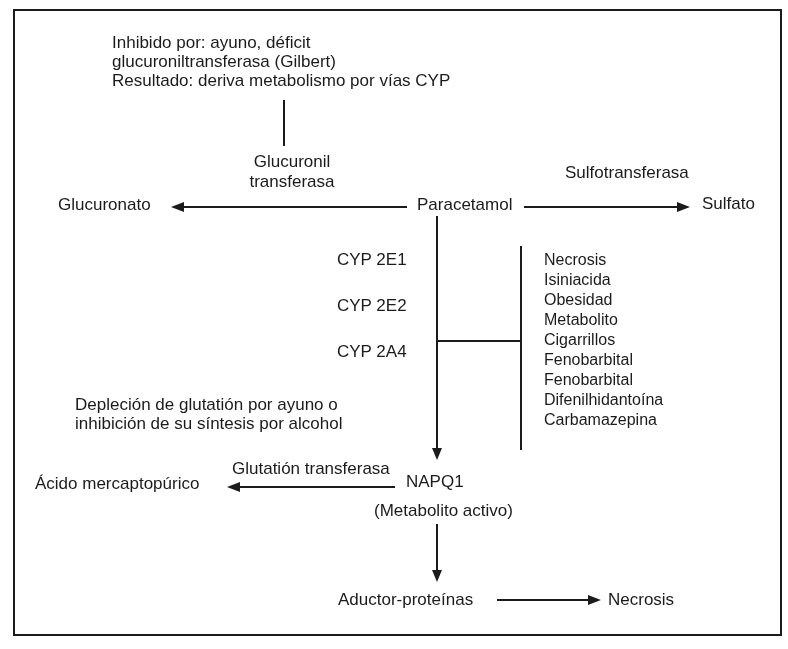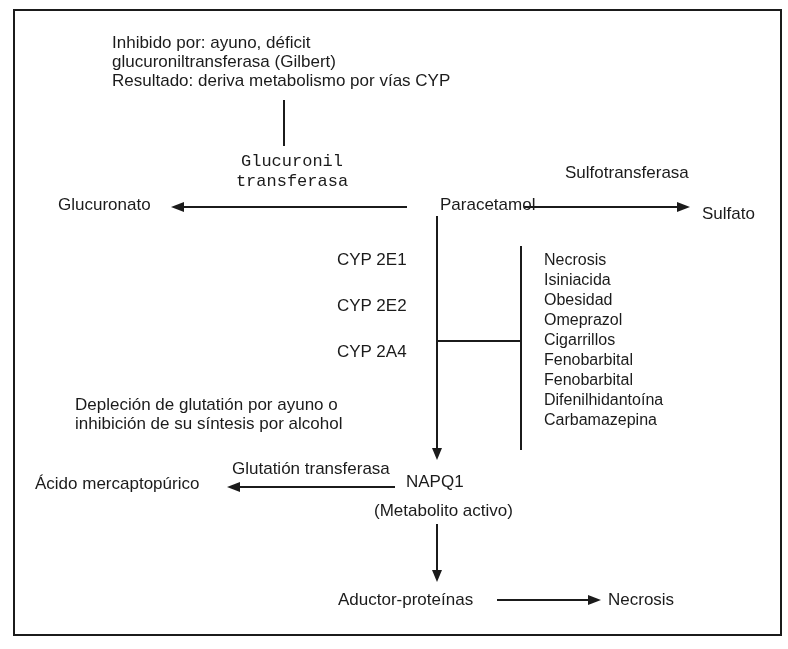--- a/index.html
+++ b/index.html
@@ -39,48 +39,48 @@
 
 <div class="stage">
 
   <div class="abs frame"></div>
 
   <div class="abs multiline note" style="left:112px; top:33px;">Inhibido por: ayuno, déficit
 glucuroniltransferasa (Gilbert)
 Resultado: deriva metabolismo por vías CYP</div>
   <div class="abs vline" style="left:283px; top:100px; height:46px;"></div>
 
-  <div class="abs multiline center" style="left:212px; top:152px; width:160px;font-family:Liberation Mono, monospace;">Glucuronil
+  <div class="abs multiline center" style="left:212px; top:152px; width:160px;">Glucuronil
 transferasa</div>
   <div class="abs" style="left:58px; top:195px;">Glucuronato</div>
   <div class="abs ah ah-left" style="left:171px; top:202px;"></div>
   <div class="abs hline" style="left:183px; top:206px; width:224px;"></div>
 
-  <div class="abs" style="left:440px; top:195px;">Paracetamol</div>
+  <div class="abs" style="left:417px; top:195px;">Paracetamol</div>
 
   <div class="abs" style="left:565px; top:163px;">Sulfotransferasa</div>
   <div class="abs hline" style="left:524px; top:206px; width:153px;"></div>
   <div class="abs ah ah-right" style="left:677px; top:202px;"></div>
-  <div class="abs" style="left:702px; top:204px;">Sulfato</div>
+  <div class="abs" style="left:702px; top:194px;">Sulfato</div>
 
   <div class="abs vline" style="left:436px; top:216px; height:232px;"></div>
   <div class="abs ah ah-down" style="left:432px; top:448px;"></div>
 
   <div class="abs" style="left:337px; top:250px;">CYP 2E1</div>
   <div class="abs" style="left:337px; top:296px;">CYP 2E2</div>
   <div class="abs" style="left:337px; top:342px;">CYP 2A4</div>
 
   <div class="abs hline" style="left:436px; top:340px; width:86px;"></div>
   <div class="abs vline" style="left:520px; top:246px; height:204px;"></div>
   <div class="abs inducers" style="left:531px; top:250px;">
     <div class="items">
         <div>Necrosis</div>
         <div>Isiniacida</div>
         <div>Obesidad</div>
-        <div>Omeprazol</div>
+        <div>Metabolito</div>
         <div>Cigarrillos</div>
         <div>Fenobarbital</div>
         <div>Fenobarbital</div>
         <div>Difenilhidantoína</div>
         <div>Carbamazepina</div>
       </div>
   </div>
 
   <div class="abs multiline note" style="left:75px; top:395px;">Depleción de glutatión por ayuno o
 inhibición de su síntesis por alcohol</div>

